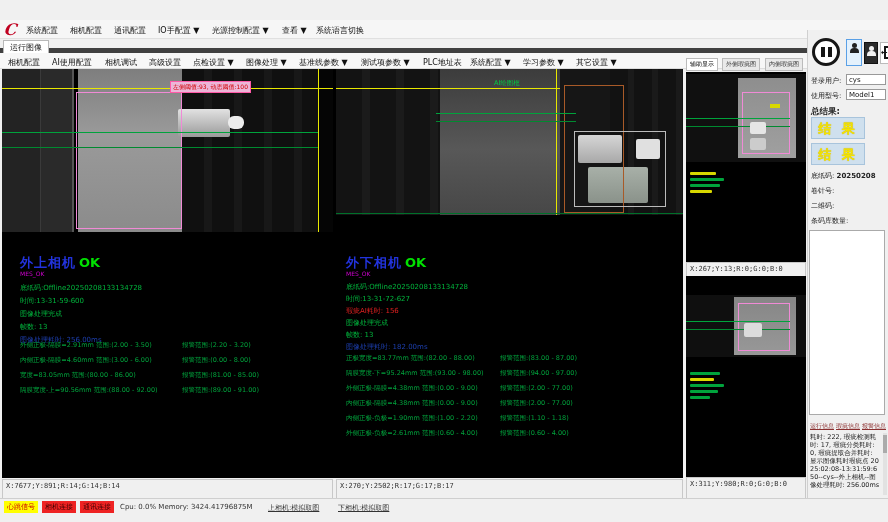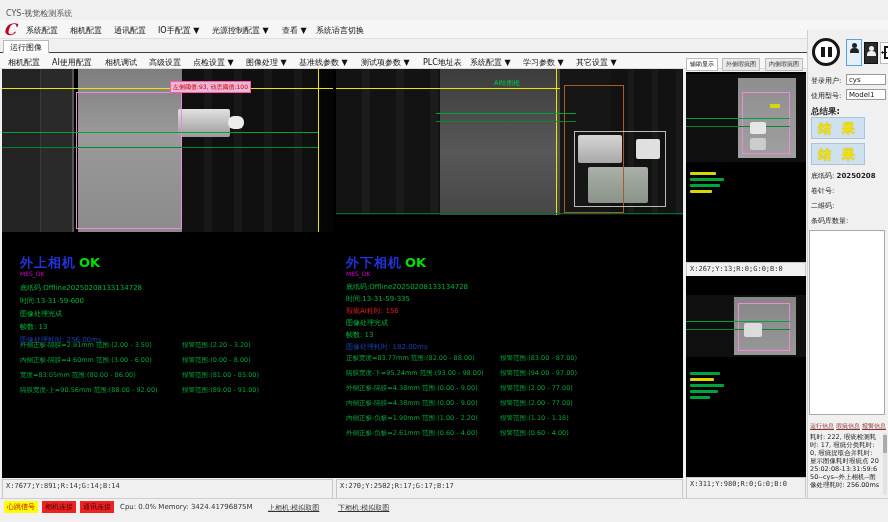--- a/index.html
+++ b/index.html
@@ -8,21 +8,21 @@
             font-family:"DejaVu Sans", sans-serif; }
   .abs { position:absolute; }
 
   
   .titlebar { position:absolute; left:0; top:0; width:888px; height:20px; background:#f0f0f0; }
   .title { position:absolute; left:6px; top:8px; font-size:8px; color:#555; }
   .menubar { position:absolute; left:0; top:20px; width:888px; height:19px; background:#f6f6f6; border-bottom:1px solid #e0e0e0; }
   .logo { position:absolute; left:5px; top:0px; font-size:16px; font-weight:bold; font-style:italic;
           color:#c00020; font-family:"DejaVu Serif", serif; transform:skewX(-8deg); }
   .menu-item { position:absolute; top:5px; font-size:8px; color:#111; white-space:nowrap; cursor:default; }
-  .tabrow { position:absolute; left:0; top:39px; width:888px; height:14px; background:#f0f0f0; border-bottom:1px solid #404040; }
+  .tabrow { position:absolute; left:0; top:39px; width:888px; height:14px; background:#f0f0f0; border-bottom:5px solid #404040; }
   .tab { position:absolute; left:3px; top:1px; font-size:8px; color:#222; background:#fff;
          border:1px solid #b8b8b8; border-bottom:1px solid #fff; padding:1px 6px 2px 6px; }
   .toolbar { position:absolute; left:0; top:53px; width:888px; height:16px; background:#f7f7f7; border-bottom:1px solid #ddd; }
   .tool-item { position:absolute; top:4px; font-size:8px; color:#111; white-space:nowrap; cursor:default; }
 
   
   .view { position:absolute; background:#000; }
   .photo { position:absolute; left:0; top:0; overflow:hidden; }
   .vstatus { position:absolute; height:24px; background:#f0f0f0; border:1px solid #c8c8c8;
              font-size:7px; color:#333; padding-left:3px; line-height:12px;
@@ -82,23 +82,20 @@
   
   .statusbar { position:absolute; left:0; top:498px; width:888px; height:17px; background:#f0f0f0; border-top:1px solid #cfcfcf; }
   .badge { position:absolute; top:2px; font-size:7px; padding:1px 3px; white-space:nowrap; }
   .sb-text { position:absolute; top:4px; font-size:7px; color:#333; white-space:nowrap; }
 </style>
 </head>
 <body>
 
 <div class="screen">
 
-  <div class="titlebar">
-    <span class="title">CYS-视觉检测系统</span>
-  </div>
 
   <div class="menubar">
     <span class="logo">C</span>
     <span class="menu-item" style="left:26px">系统配置</span>
     <span class="menu-item" style="left:70px">相机配置</span>
     <span class="menu-item" style="left:114px">通讯配置</span>
     <span class="menu-item" style="left:158px">IO手配置 ▼</span>
     <span class="menu-item" style="left:212px">光源控制配置 ▼</span>
     <span class="menu-item" style="left:282px">查看 ▼</span>
     <span class="menu-item" style="left:316px">系统语言切换</span>
@@ -187,21 +184,21 @@
       <div class="hline" style="left:100px; top:52px; width:140px; background:#008a30"></div>
       <div class="hline" style="left:0; top:144px; width:347px; background:#00702a"></div>
       <span class="ai-label" style="left:158px; top:10px">AI绘图框</span>
     </div>
 
     <div class="cam-head" style="left:10px; top:185px">
       <span>外下相机</span><span class="ok">OK</span>
     </div>
     <span class="mes" style="left:10px; top:201px">MES_OK</span>
     <span class="gline" style="left:10px; top:213px">底纸码:Offline20250208133134728</span>
-    <span class="gline" style="left:10px; top:225px">时间:13-31-59-335</span>
+    <span class="gline" style="left:10px; top:225px">时间:13-31-72-627</span>
     <span class="rline" style="left:10px; top:237px">瑕疵AI耗时: 156</span>
     <span class="gline" style="left:10px; top:249px">图像处理完成</span>
     <span class="gline" style="left:10px; top:261px">帧数: 13</span>
     <span class="bline" style="left:10px; top:273px">图像处理耗时: 182.00ms</span>
 
     <div class="mrow" style="top:285px">
       <span class="mval" style="left:10px">正极宽度=83.77mm 范围:(82.00 - 88.00)</span>
       <span class="malarm" style="left:164px">报警范围:(83.00 - 87.00)</span>
     </div>
     <div class="mrow" style="top:300px">

